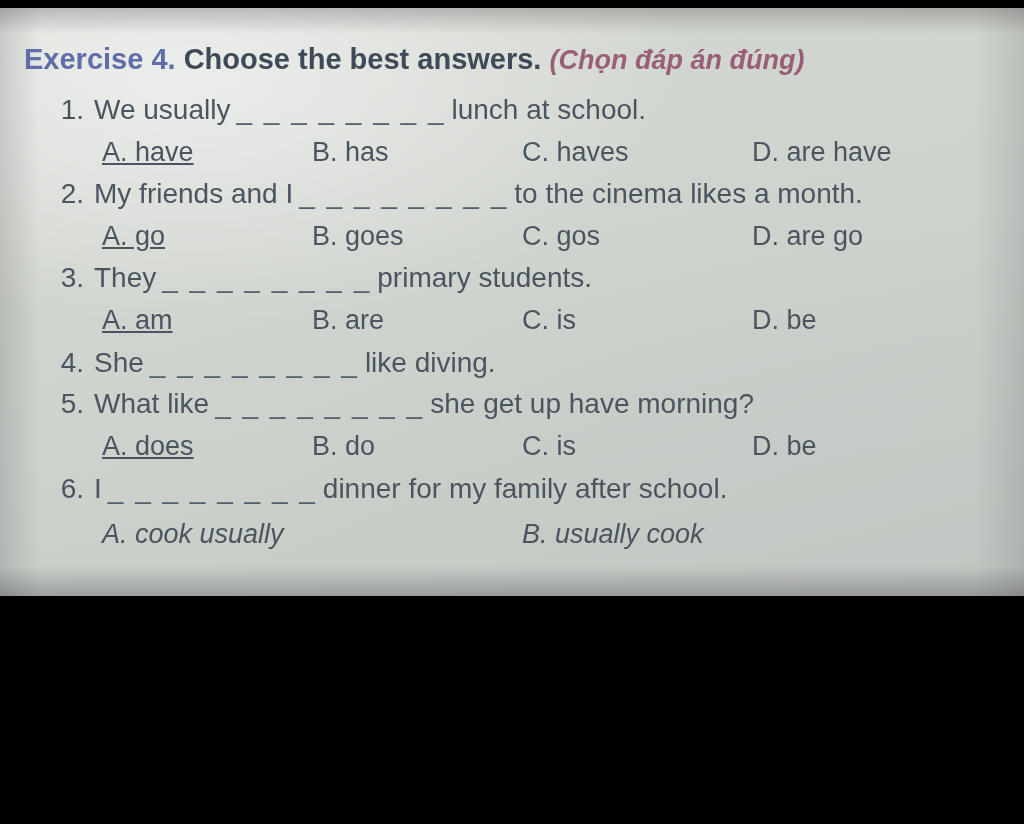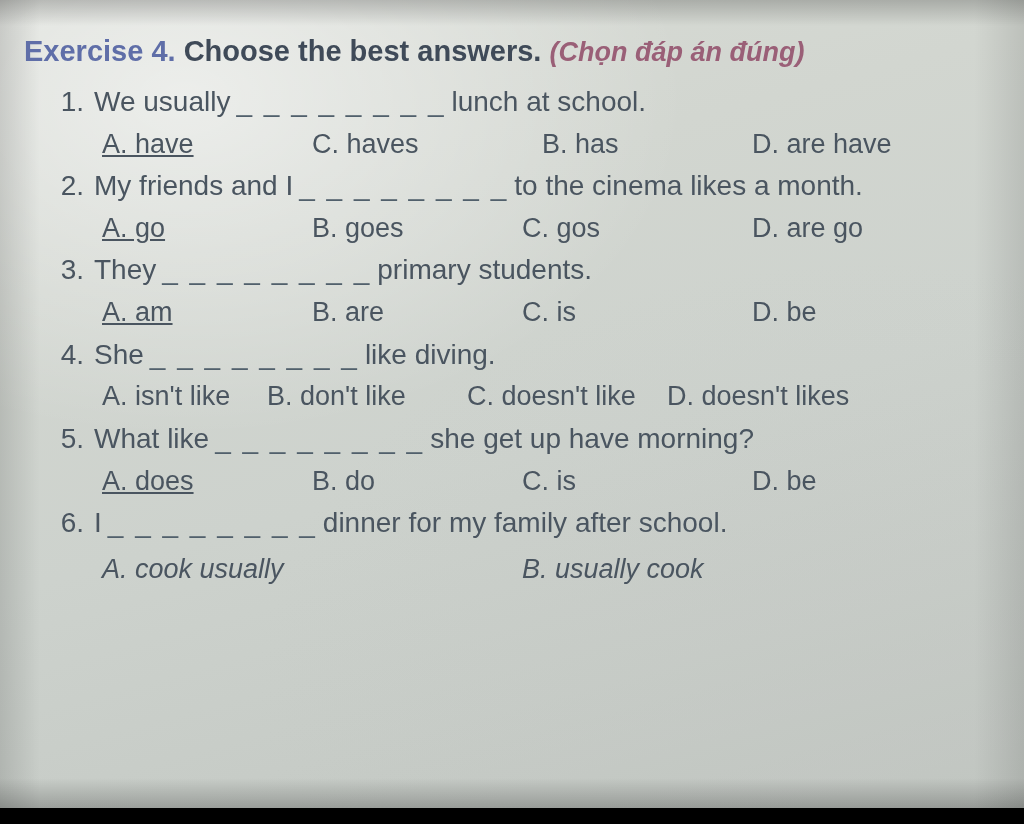--- a/index.html
+++ b/index.html
@@ -16,23 +16,23 @@
   #page {
     position: relative;
     width: 1024px;
     height: 824px;
     background: #000;
   }
   
   #sheet {
     position: absolute;
     left: 0;
-    top: 0;
+    top: 8px;
     width: 1024px;
-    height: 808px;
+    height: 588px;
     background:
       radial-gradient(ellipse 70% 60% at 18% 12%, rgba(255,255,255,0.55), rgba(255,255,255,0) 70%),
       radial-gradient(ellipse 80% 70% at 85% 85%, rgba(196,200,196,0.45), rgba(255,255,255,0) 75%),
       linear-gradient(165deg, #d9dcd6 0%, #d2d6d0 28%, #cdd2cd 55%, #c7ccc7 78%, #bfc4bf 100%);
     overflow: hidden;
   }
   
   #sheet:after {
     content: "";
     position: absolute;
@@ -130,22 +130,22 @@
 
       <div class="q">
         <div class="q-line">
           <span class="q-num">1.</span>
           <span>We usually</span>
           <span class="blank">_ _ _ _ _ _ _ _</span>
           <span>lunch at school.</span>
         </div>
         <div class="options mt-2">
           <span class="opt w1">A. have</span>
+          <span class="opt w2">B. has</span>
           <span class="opt w3">C. haves</span>
-          <span class="opt w2">B. has</span>
           <span class="opt wauto">D. are have</span>
         </div>
       </div>
 
       <div class="q">
         <div class="q-line">
           <span class="q-num">2.</span>
           <span>My friends and I</span>
           <span class="blank">_ _ _ _ _ _ _ _</span>
           <span>to the cinema likes a month.</span>
@@ -173,26 +173,20 @@
         </div>
       </div>
 
       <div class="q">
         <div class="q-line">
           <span class="q-num">4.</span>
           <span>She</span>
           <span class="blank">_ _ _ _ _ _ _ _</span>
           <span>like diving.</span>
         </div>
-        <div class="options mt-2">
-          <span class="opt w4">A. isn't like</span>
-          <span class="opt w5">B. don't like</span>
-          <span class="opt w5">C. doesn't like</span>
-          <span class="opt wauto">D. doesn't likes</span>
-        </div>
       </div>
 
       <div class="q">
         <div class="q-line">
           <span class="q-num">5.</span>
           <span>What like</span>
           <span class="blank">_ _ _ _ _ _ _ _</span>
           <span>she get up have morning?</span>
         </div>
         <div class="options mt-2">

